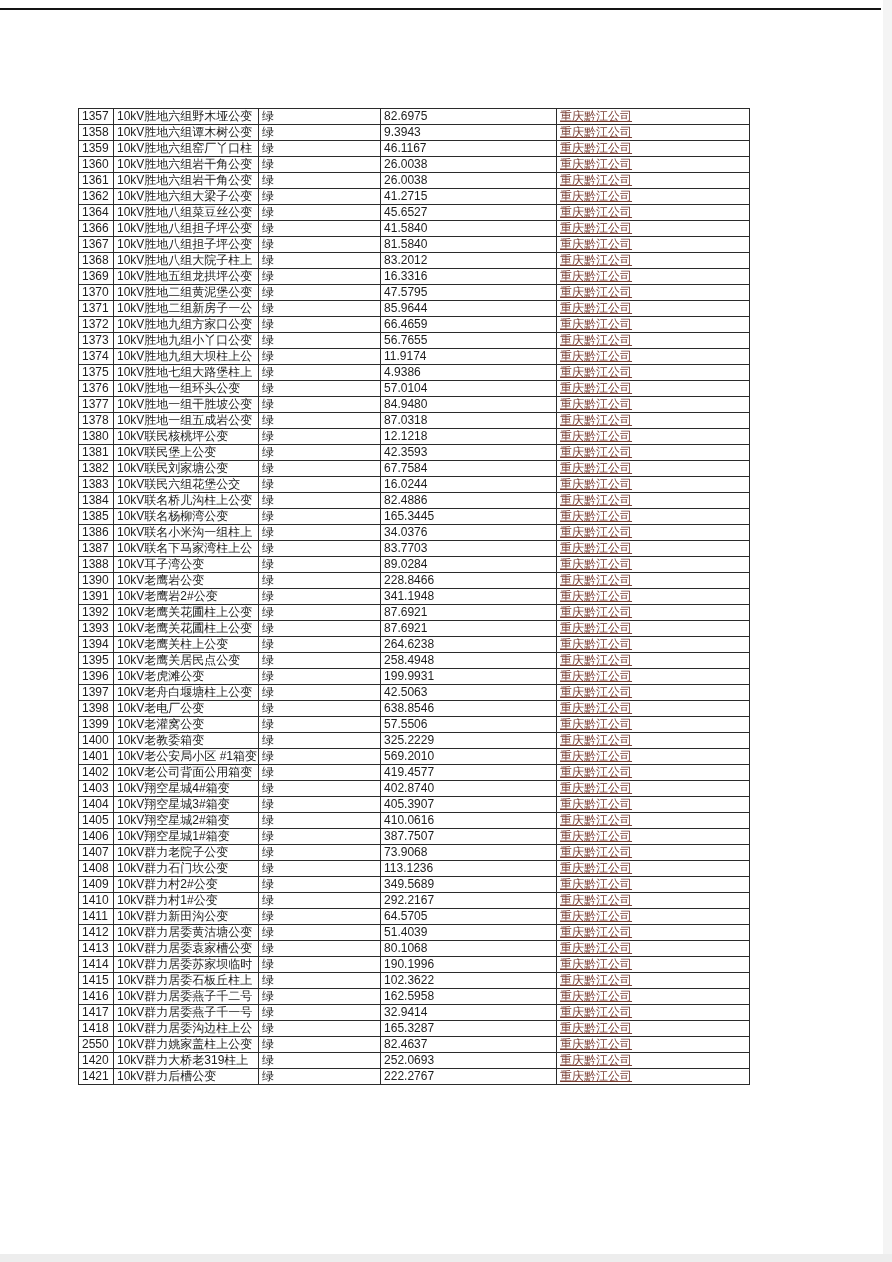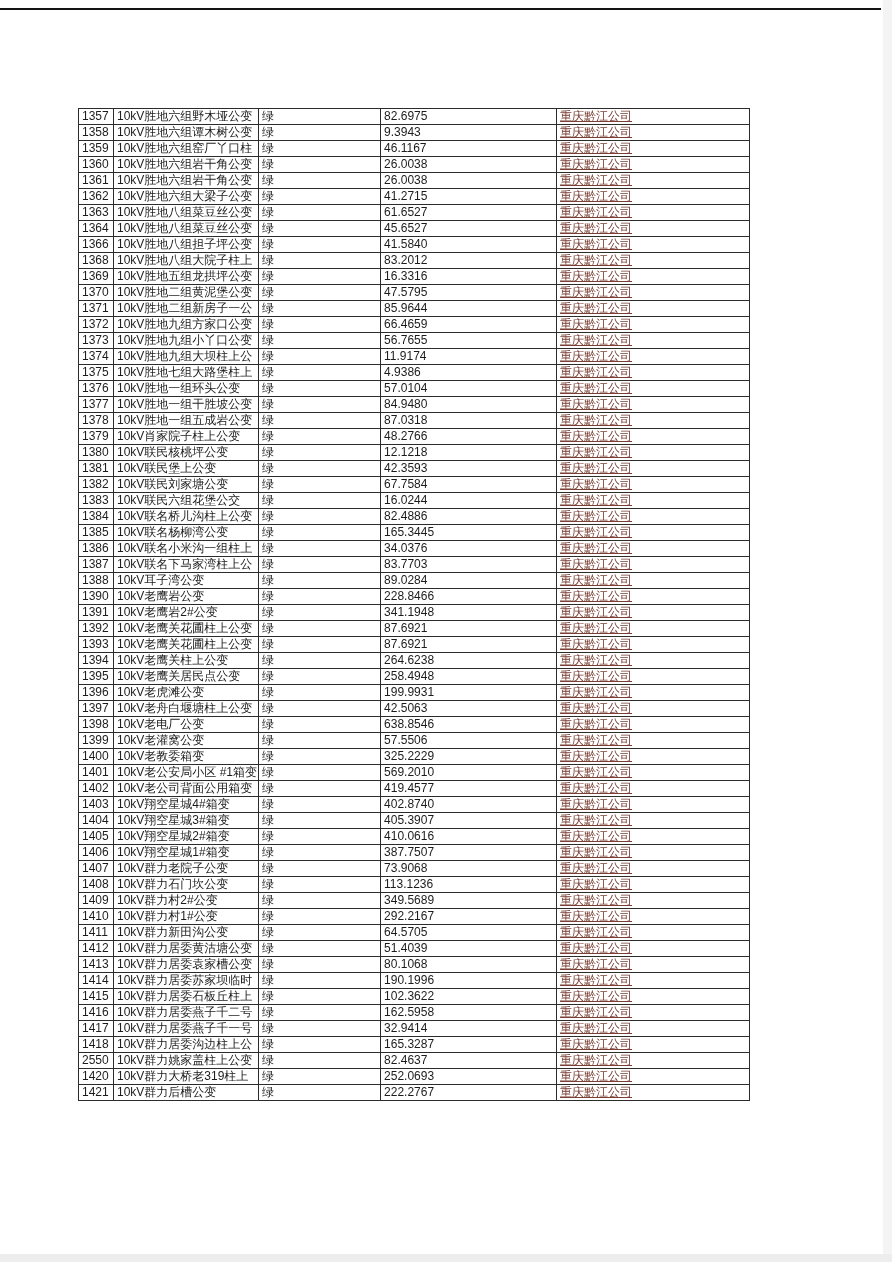--- a/index.html
+++ b/index.html
@@ -115,41 +115,41 @@
         <td class="company"><span style="color: rgb(123, 64, 53);">重庆黔江公司</span></td>
       </tr>
       <tr>
         <td class="num">1362</td>
         <td class="name">10kV胜地六组大梁子公变</td>
         <td class="status">绿</td>
         <td class="value">41.2715</td>
         <td class="company"><span style="color: rgb(123, 64, 53);">重庆黔江公司</span></td>
       </tr>
       <tr>
-        <td class="num">1363</td>
-        <td class="name">10kV胜地八组菜豆丝公变</td>
-        <td class="status">绿</td>
-        <td class="value">61.6527</td>
-        <td class="company"><span style="color: rgb(123, 64, 53);">重庆黔江公司</span></td>
-      </tr>
-      <tr>
         <td class="num">1364</td>
         <td class="name">10kV胜地八组菜豆丝公变</td>
         <td class="status">绿</td>
         <td class="value">45.6527</td>
         <td class="company"><span style="color: rgb(123, 64, 53);">重庆黔江公司</span></td>
       </tr>
       <tr>
         <td class="num">1366</td>
         <td class="name">10kV胜地八组担子坪公变</td>
         <td class="status">绿</td>
         <td class="value">41.5840</td>
         <td class="company"><span style="color: rgb(123, 64, 53);">重庆黔江公司</span></td>
       </tr>
       <tr>
+        <td class="num">1367</td>
+        <td class="name">10kV胜地八组担子坪公变</td>
+        <td class="status">绿</td>
+        <td class="value">81.5840</td>
+        <td class="company"><span style="color: rgb(123, 64, 53);">重庆黔江公司</span></td>
+      </tr>
+      <tr>
         <td class="num">1368</td>
         <td class="name">10kV胜地八组大院子柱上</td>
         <td class="status">绿</td>
         <td class="value">83.2012</td>
         <td class="company"><span style="color: rgb(123, 64, 53);">重庆黔江公司</span></td>
       </tr>
       <tr>
         <td class="num">1369</td>
         <td class="name">10kV胜地五组龙拱坪公变</td>
         <td class="status">绿</td>
@@ -210,27 +210,20 @@
         <td class="name">10kV胜地一组干胜坡公变</td>
         <td class="status">绿</td>
         <td class="value">84.9480</td>
         <td class="company"><span style="color: rgb(123, 64, 53);">重庆黔江公司</span></td>
       </tr>
       <tr>
         <td class="num">1378</td>
         <td class="name">10kV胜地一组五成岩公变</td>
         <td class="status">绿</td>
         <td class="value">87.0318</td>
-        <td class="company"><span style="color: rgb(123, 64, 53);">重庆黔江公司</span></td>
-      </tr>
-      <tr>
-        <td class="num">1379</td>
-        <td class="name">10kV肖家院子柱上公变</td>
-        <td class="status">绿</td>
-        <td class="value">48.2766</td>
         <td class="company"><span style="color: rgb(123, 64, 53);">重庆黔江公司</span></td>
       </tr>
       <tr>
         <td class="num">1380</td>
         <td class="name">10kV联民核桃坪公变</td>
         <td class="status">绿</td>
         <td class="value">12.1218</td>
         <td class="company"><span style="color: rgb(123, 64, 53);">重庆黔江公司</span></td>
       </tr>
       <tr>

